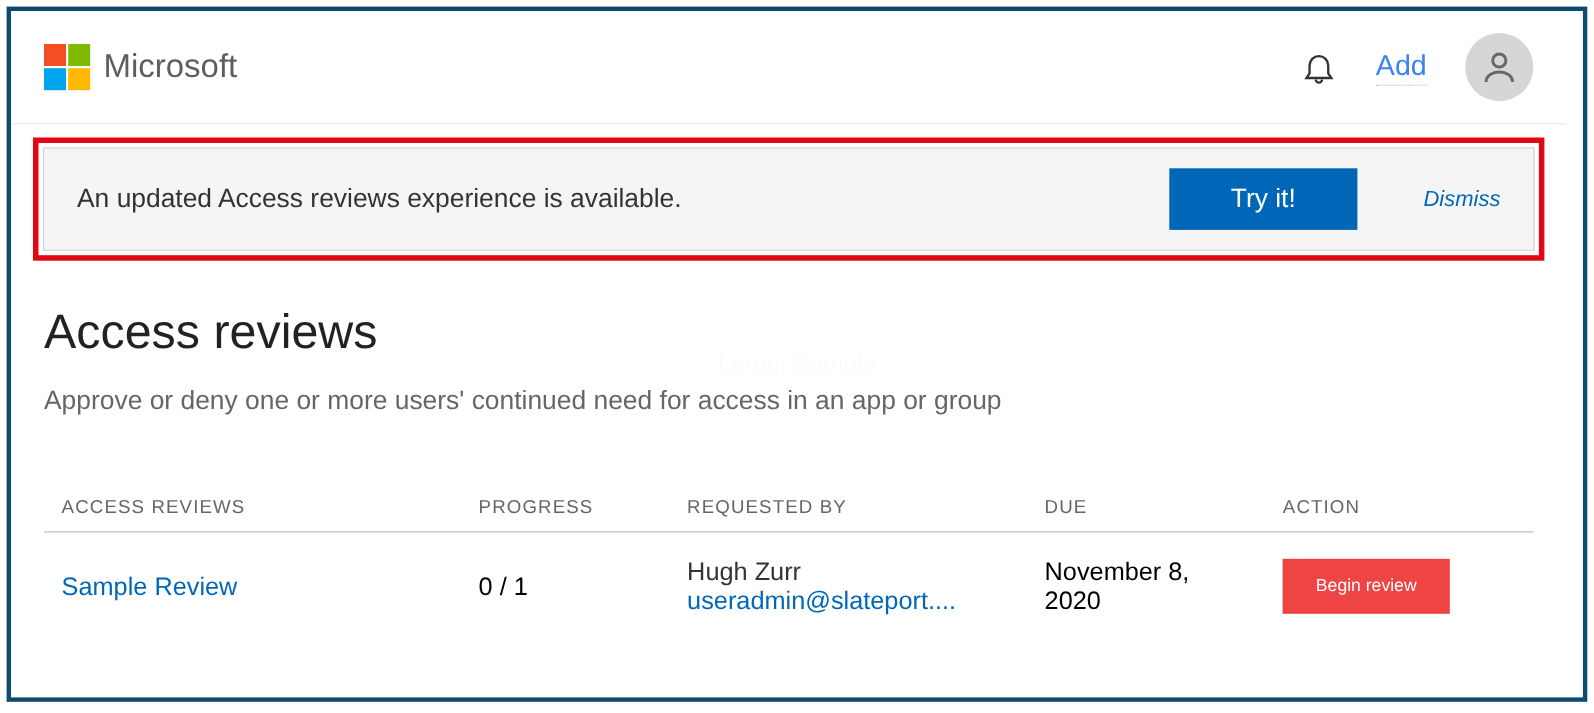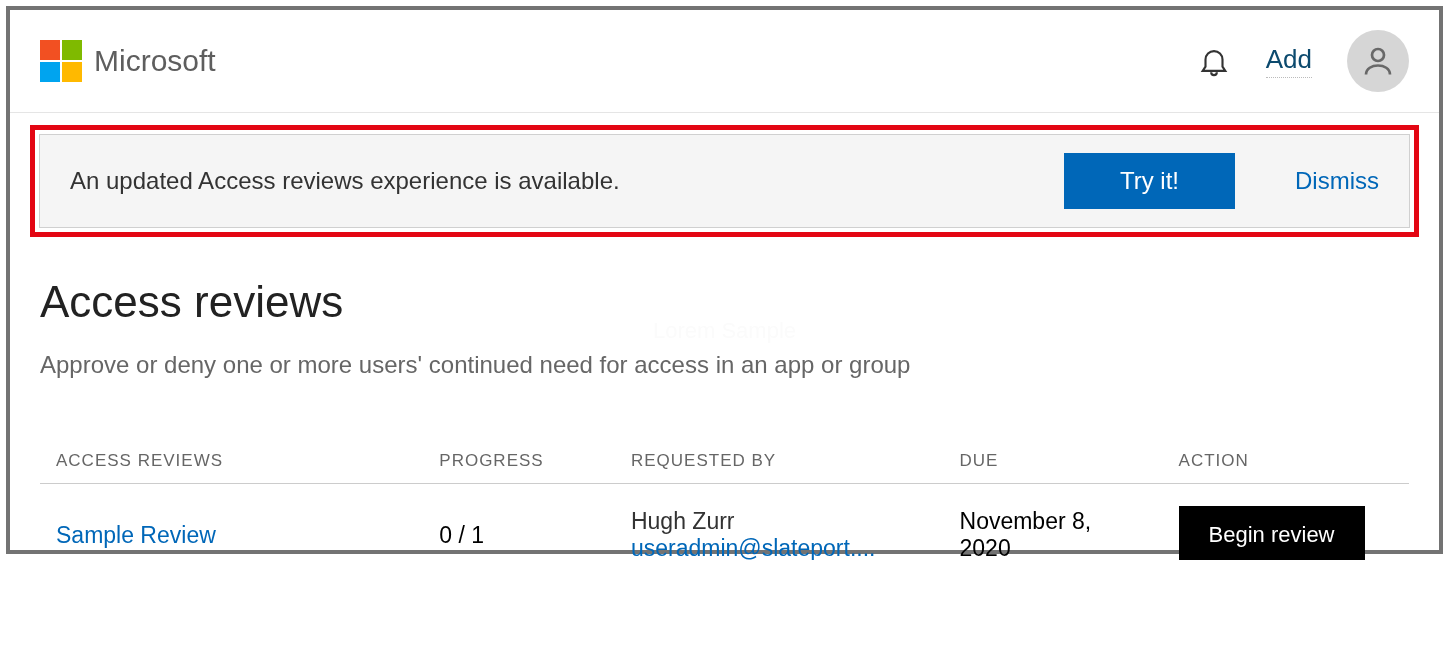--- a/index.html
+++ b/index.html
@@ -2,26 +2,26 @@
 <html><head>
   <meta charset="utf-8">
   <style>
     * { box-sizing: border-box; margin: 0; padding: 0; }
     body {
       font-family: "Segoe UI", Arial, sans-serif;
       background: #fff;
       padding: 6px;
     }
     .frame {
-      border: 4px solid #737373;
+      border: 4px solid #0c4a6e;
       background: #fff;
       width: 100%;
-      height: 548px;
+      height: 632px;
       position: relative;
-      padding: 0 0 20px 0;
+      padding: 0 15px 20px 0;
     }
     .header {
       display: flex;
       align-items: center;
       justify-content: space-between;
       padding: 20px 30px 20px 30px;
       border-bottom: 1px solid #e5e5e5;
     }
     .logo-group {
       display: flex;
@@ -39,21 +39,21 @@
     .ms-logo .g { background: #7fba00; }
     .ms-logo .b { background: #00a4ef; }
     .ms-logo .y { background: #ffb900; }
     .ms-text { font-size: 30px; color: #5e5e5e; font-weight: 500; }
     .header-right {
       display: flex;
       align-items: center;
       gap: 35px;
     }
     .bell-icon { width: 34px; height: 34px; color: #333; }
-    .add-label { font-size: 26px; color: #0c4a6e; border-bottom: 1px dotted #bbb; padding-bottom: 2px; }
+    .add-label { font-size: 26px; color: #3b82f6; border-bottom: 1px dotted #bbb; padding-bottom: 2px; }
     .avatar {
       width: 62px; height: 62px; border-radius: 50%;
       background: #d6d6d6; display: flex; align-items: center; justify-content: center;
     }
     .avatar svg { width: 36px; height: 36px; color: #686868; }
     .banner-wrap {
       margin: 12px 20px 0 20px;
       border: 5px solid #e30613;
       padding: 4px;
     }
@@ -70,24 +70,25 @@
     .btn-primary {
       background: #0067b8;
       color: #fff;
       font-size: 24px;
       padding: 14px 56px;
       border: none;
       cursor: pointer;
     }
     .btn-link {
       color: #0067b8;
-      font-size: 24px;
+      font-size: 20px;
       background: none;
       border: none;
       cursor: pointer;
+      font-style: italic;
     }
     .main {
       padding: 40px 30px 0 30px;
     }
     .page-title {
       font-size: 44px;
       color: #222;
       font-weight: 300;
     }
     .page-subtitle {
@@ -120,23 +121,23 @@
     }
     tbody td {
       padding: 22px 16px;
       font-size: 23px;
       vertical-align: middle;
     }
     .link { color: #0067b8; cursor: pointer; }
     .req-name { color: #333; }
     .req-email { color: #0067b8; }
     .action-btn {
-      background: #000000;
+      background: #ef4444;
       color: #fff;
-      font-size: 22px;
+      font-size: 16px;
       padding: 16px 30px;
       border: none;
       cursor: pointer;
     }
     .col-access { width: 28%; }
     .col-progress { width: 14%; }
     .col-req { width: 24%; }
     .col-due { width: 16%; }
     .col-action { width: 18%; }
   </style>

